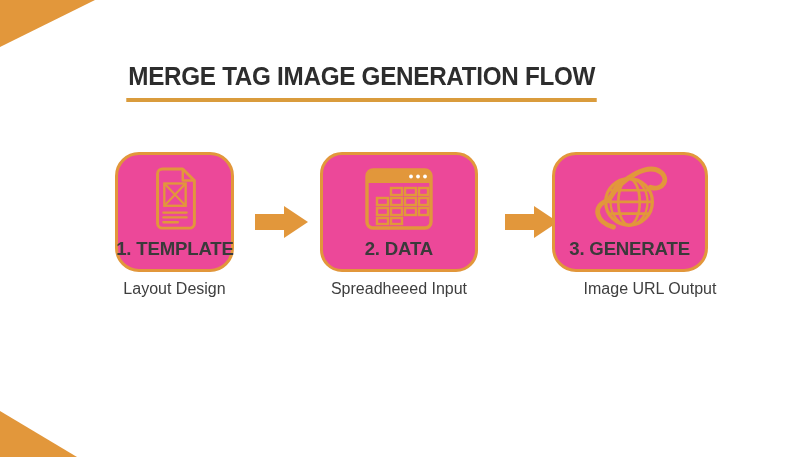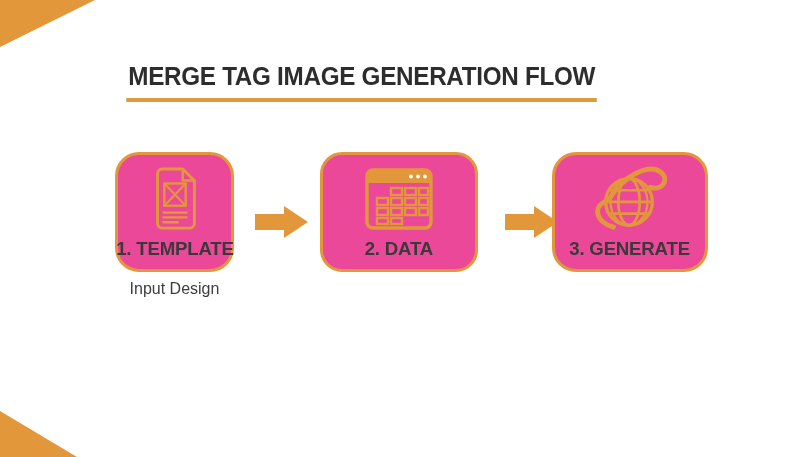--- a/index.html
+++ b/index.html
@@ -70,21 +70,21 @@
       <svg width="52" height="64" viewBox="0 0 52 66" fill="none" stroke="#E2973B">
         <path d="M13,2 H34 L46,14 V58 a5,5 0 0 1 -5,5 H13 a5,5 0 0 1 -5,-5 V7 a5,5 0 0 1 5,-5 z" stroke-width="3" stroke-linejoin="round"></path>
         <path d="M34,2 V14 H46" stroke-width="2.5" stroke-linejoin="round"></path>
         <rect x="15" y="17" width="22" height="23" stroke-width="2.4"></rect>
         <path d="M15,17 L37,40 M37,17 L15,40" stroke-width="2.2"></path>
         <path d="M14,47 H38 M14,52 H38 M14,57 H29" stroke-width="2.4" stroke-linecap="round"></path>
       </svg>
     </span>
     <span class="step-label">1. TEMPLATE</span>
   </div>
-  <div class="caption cap-1">Input Design</div>
+  <div class="caption cap-1">Layout Design</div>
 
   <div class="arrow arrow-1">
     <div class="shaft"></div>
     <div class="head"></div>
   </div>
 
   <div class="step-box box-2">
     <span class="step-icon">
       <svg width="68" height="62" viewBox="0 0 68 62" fill="none" stroke="#E2973B">
         <rect x="2" y="2" width="64" height="58" rx="6" stroke-width="3.4"></rect>
@@ -104,32 +104,34 @@
             <rect x="26" y="40" width="11" height="7"></rect>
             <rect x="40" y="40" width="11" height="7"></rect>
             <rect x="54" y="40" width="9" height="7"></rect>
           <rect x="12" y="50" width="11" height="6"></rect>
             <rect x="26" y="50" width="11" height="6"></rect>
         </g>
       </svg>
     </span>
     <span class="step-label">2. DATA</span>
   </div>
+  <div class="caption cap-2">Spreadheeed Input</div>
 
   <div class="arrow arrow-2">
     <div class="shaft"></div>
     <div class="head"></div>
   </div>
 
   <div class="step-box box-3">
     <span class="step-icon">
       <svg width="82" height="70" viewBox="0 0 84 72" fill="none" stroke="#E2973B">
         <path d="M25,65 C7,60 2,43 20,37 C35,11 62,0 73,8 C83,15 76,28 63,24" stroke-width="5" stroke-linecap="round"></path>
         <circle cx="41" cy="39" r="24" stroke-width="3.4"></circle>
         <ellipse cx="41" cy="39" rx="11" ry="24" stroke-width="2.8"></ellipse>
         <ellipse cx="41" cy="39" rx="19" ry="24" stroke-width="2.4"></ellipse>
         <path d="M21,27 H61 M17,39 H65 M21,51 H61" stroke-width="2.8"></path>
       </svg>
     </span>
     <span class="step-label">3. GENERATE</span>
   </div>
+  <div class="caption cap-3">Image URL Output</div>
 
 </div>
 
 </body></html>

